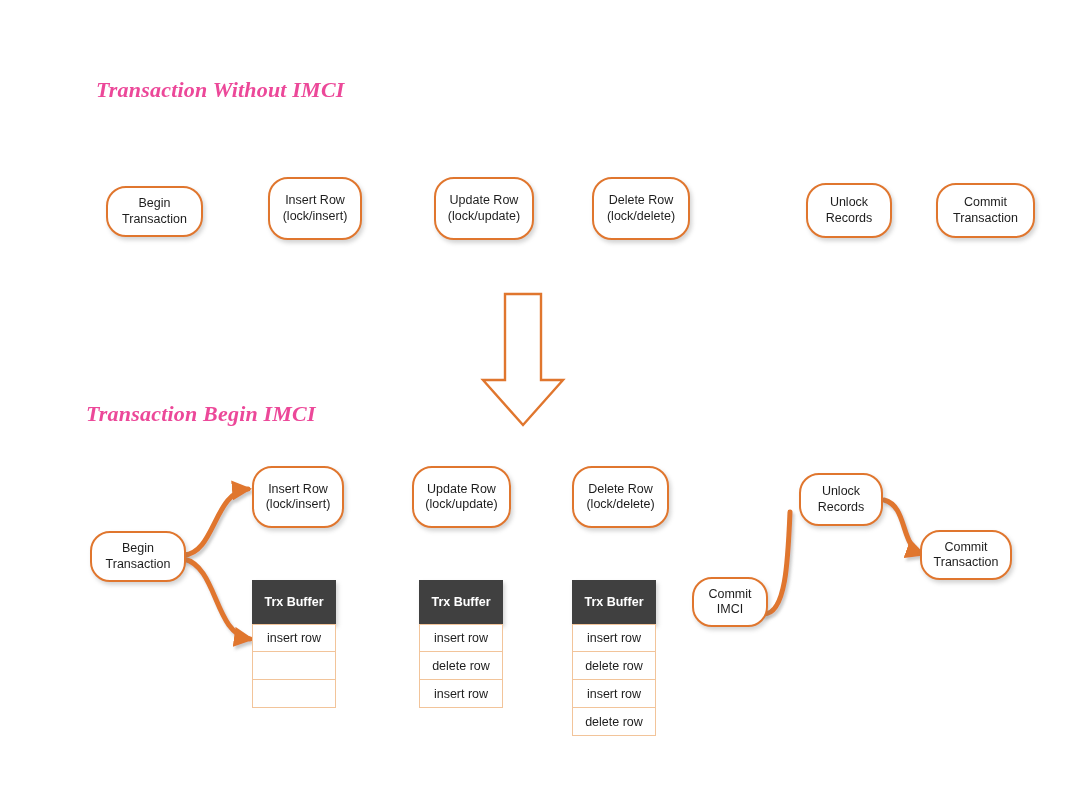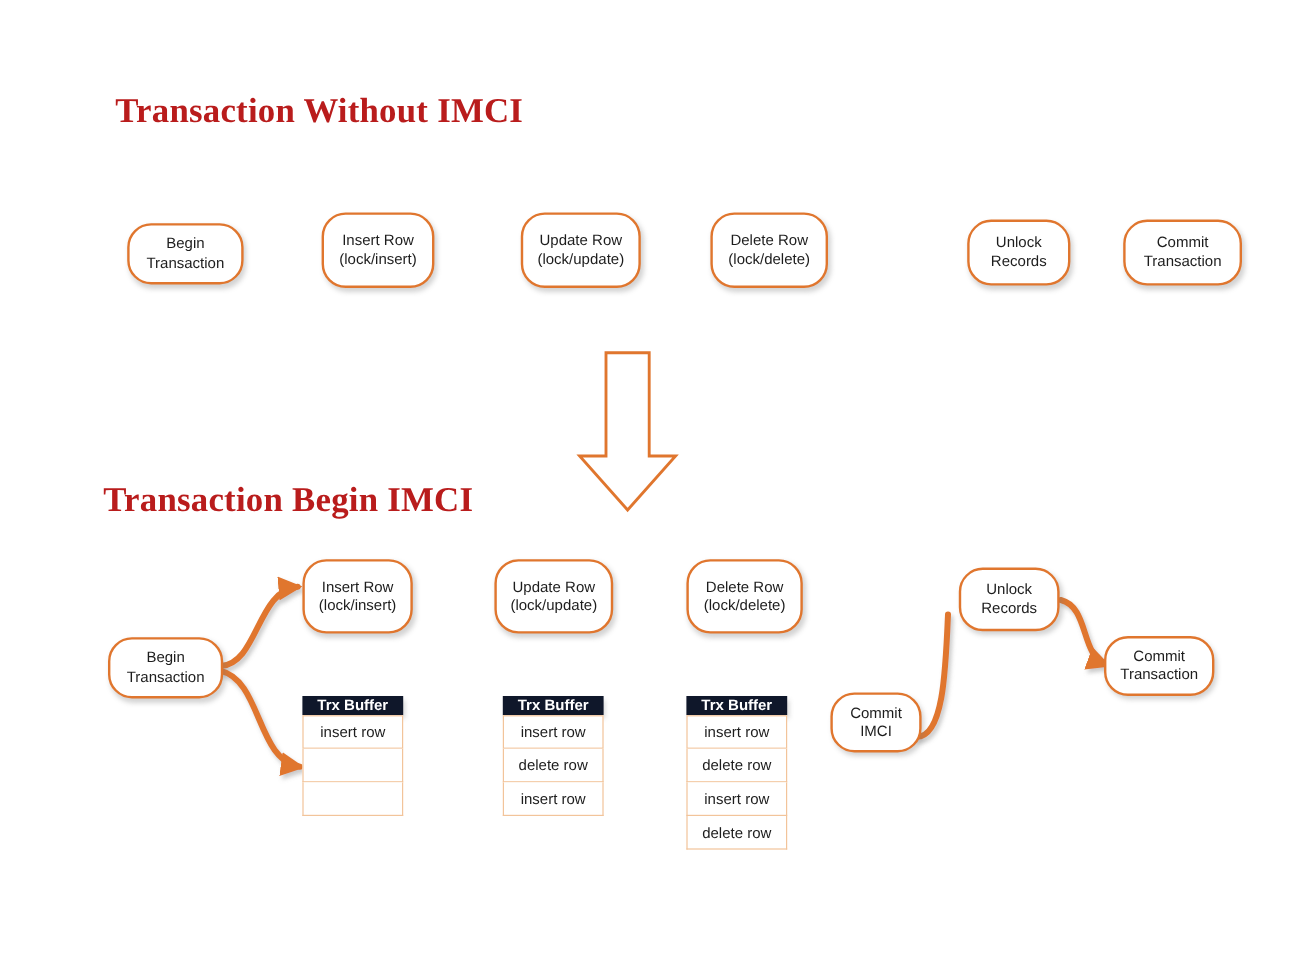--- a/index.html
+++ b/index.html
@@ -22,24 +22,25 @@
     left: 0; top: 0;
     width: 1080px;
     height: 806px;
   }
 
   
   .section-title {
     position: absolute;
     font-family: "Liberation Serif", "DejaVu Serif", serif;
     font-weight: bold;
-    font-size: 29px;
-    color: #b91c1c;
+    font-size: 22px;
+    color: #ec4899;
     letter-spacing: 0.2px;
     white-space: nowrap;
+    font-style: italic;
   }
   #title-without { left: 96px; top: 77px; }
   #title-with    { left: 86px; top: 401px; }
 
   
   #connectors {
     position: absolute;
     left: 0; top: 0;
     width: 1080px;
     height: 806px;
@@ -71,22 +72,22 @@
 
   
   .buffer {
     position: absolute;
     box-sizing: border-box;
     width: 84px;
     z-index: 3;
   }
   .buffer .bhead {
     box-sizing: border-box;
-    height: 16px;
-    background: #0f172a;
+    height: 44px;
+    background: #404040;
     color: #ffffff;
     font-weight: bold;
     font-size: 12.5px;
     display: flex;
     align-items: center;
     justify-content: center;
     box-shadow: 2px 3px 4px rgba(120,120,120,0.30);
   }
   .buffer .brow {
     box-sizing: border-box;

